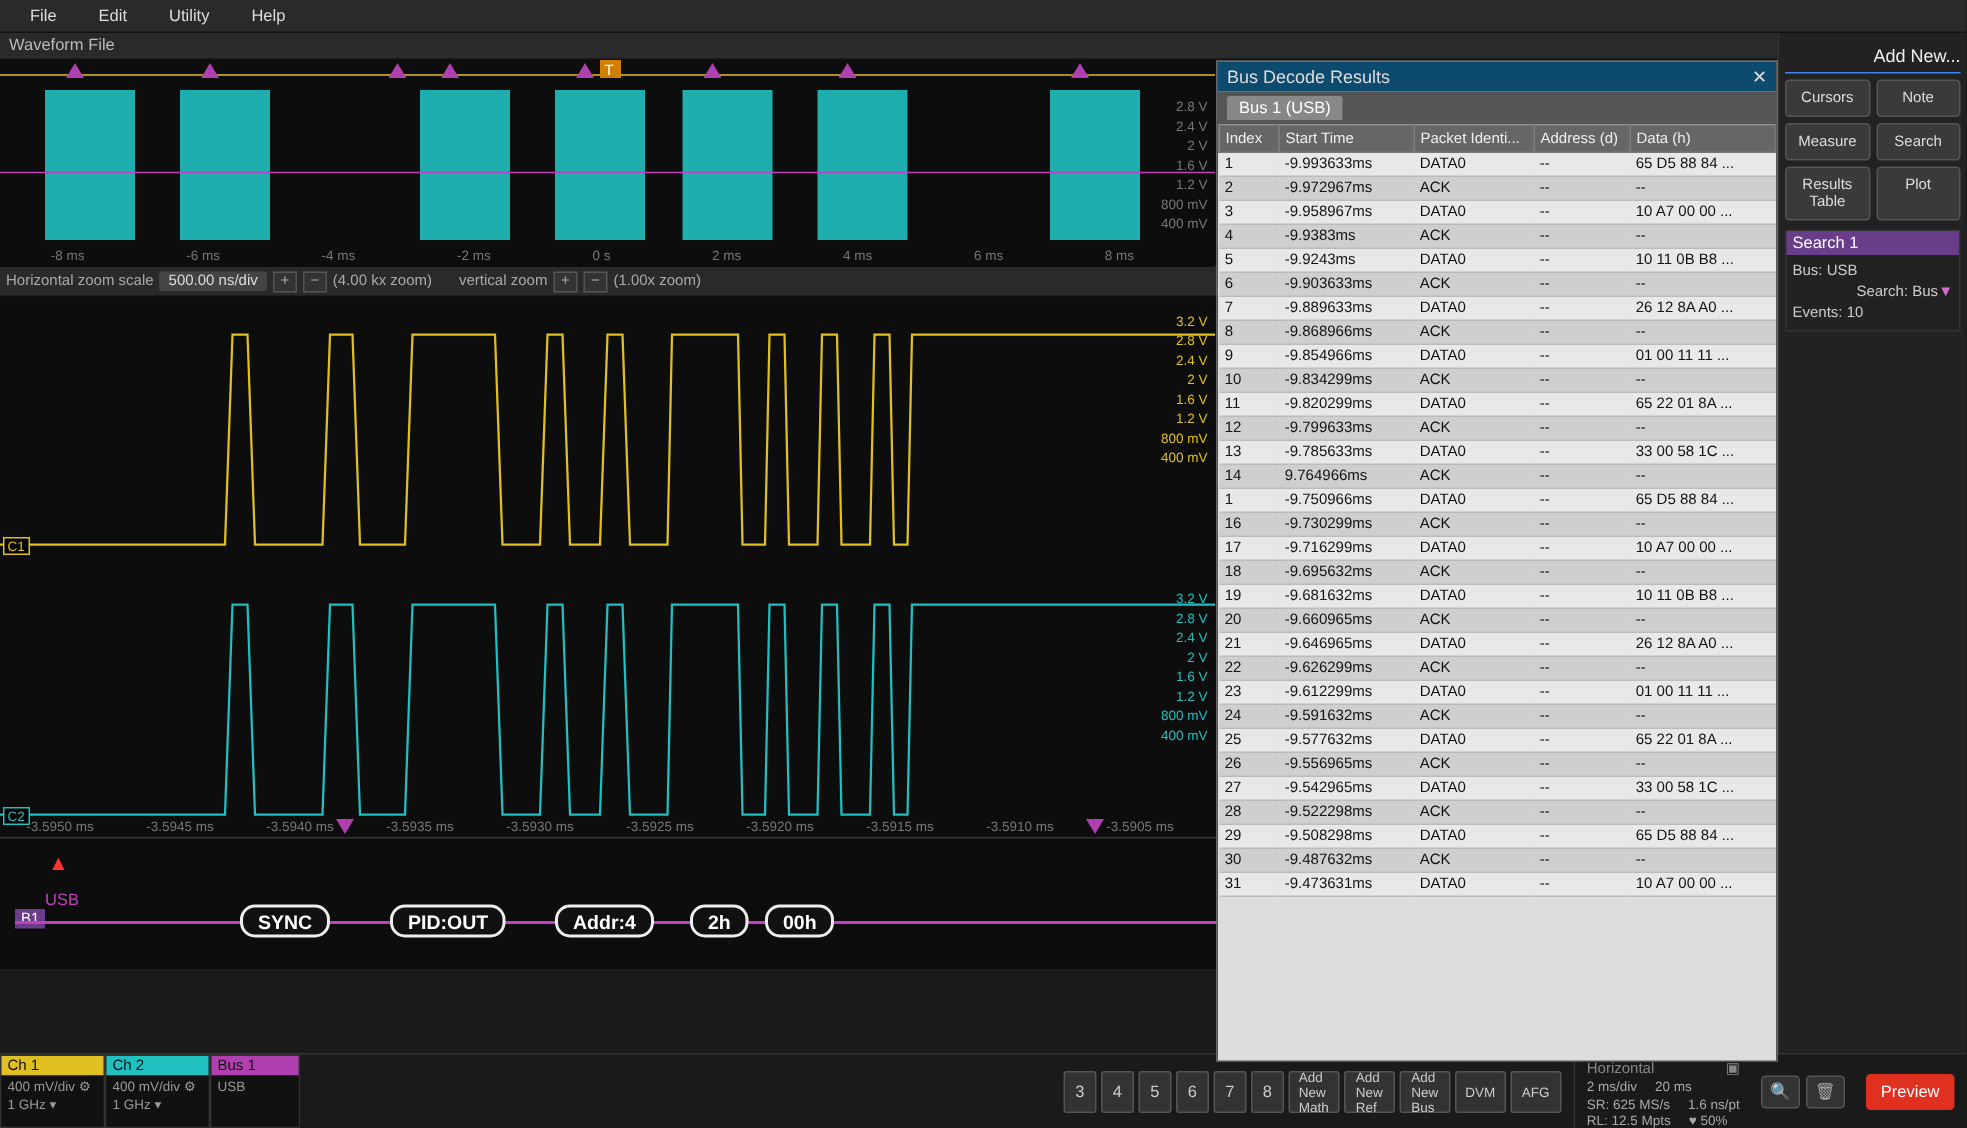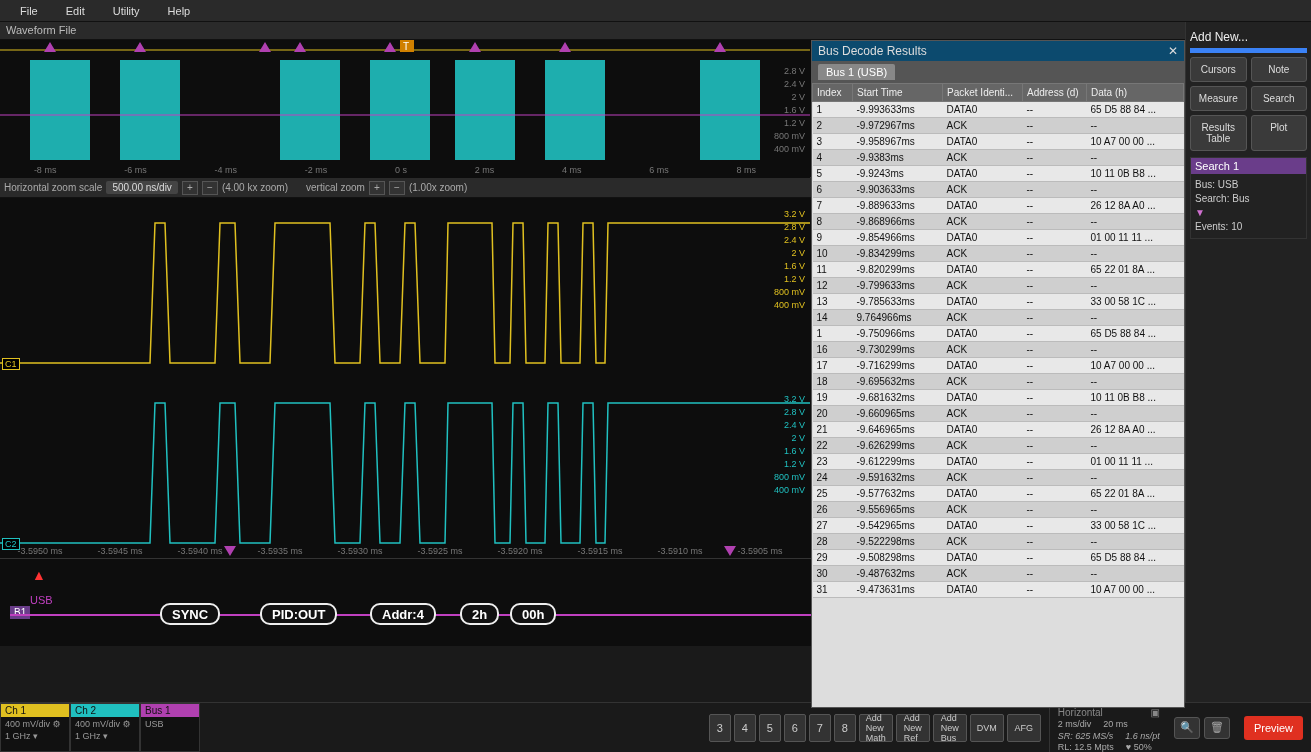--- a/index.html
+++ b/index.html
@@ -107,22 +107,22 @@
   display:flex; align-items:center; justify-content:center;
   padding: 0 10px;
 }
 .right-col {
   width: 126px;
   background: #222;
   border-left: 1px solid #333;
   padding: 4px;
 }
 .addnew-h {
-  text-align:left; color:#eee; padding:4px 0; font-size:12px;
-  border-bottom: 5px solid #3b82f6; margin-bottom:4px;
+  text-align:right; color:#eee; padding:4px 0; font-size:12px;
+  border-bottom: 1px solid #3b82f6; margin-bottom:4px;
 }
 .btn-grid {
   display:grid; grid-template-columns:1fr 1fr; gap:4px;
 }
 .btn-grid .sb {
   background:#3a3a3a; border:1px solid #555; color:#ddd;
   text-align:center; padding:6px 2px; font-size:10px; border-radius:3px; cursor:pointer;
 }
 .search-panel {
   margin-top:6px;
@@ -638,21 +638,21 @@
       <div class="sb">Measure</div>
       <div class="sb">Search</div>
       <div class="sb" style="white-space:pre-line">Results
 Table</div>
       <div class="sb">Plot</div>
     </div>
     <div class="search-panel">
       <div class="sh">Search 1</div>
       <div class="sb2">
         <div>Bus: USB</div>
-        <div style="display:flex;justify-content:space-between;flex-direction:column;">
+        <div style="display:flex;justify-content:flex-end;">
           <span>Search: Bus</span>
           <span style="color:#d070d0">▼</span>
         </div>
         <div>Events: 10</div>
       </div>
     </div>
   </div>
 </div>
 
 <div class="bottom-bar">
@@ -691,21 +691,21 @@
 
   <div class="info-box">
     <div class="hh">
         <span>Horizontal</span>
         <span>▣</span>
       </div>
     <div style="display:flex;gap:12px;">
         <span>2 ms/div</span>
         <span>20 ms</span>
       </div>
-    <div style="display:flex;gap:12px;font-style:italic;">
+    <div style="display:flex;gap:12px;">
         <span>SR: 625 MS/s</span>
         <span>1.6 ns/pt</span>
       </div>
     <div style="display:flex;gap:12px;">
         <span>RL: 12.5 Mpts</span>
         <span>♥ 50%</span>
       </div>
   </div>
   <div class="mini-icons">
     <div class="mi">🔍</div>

